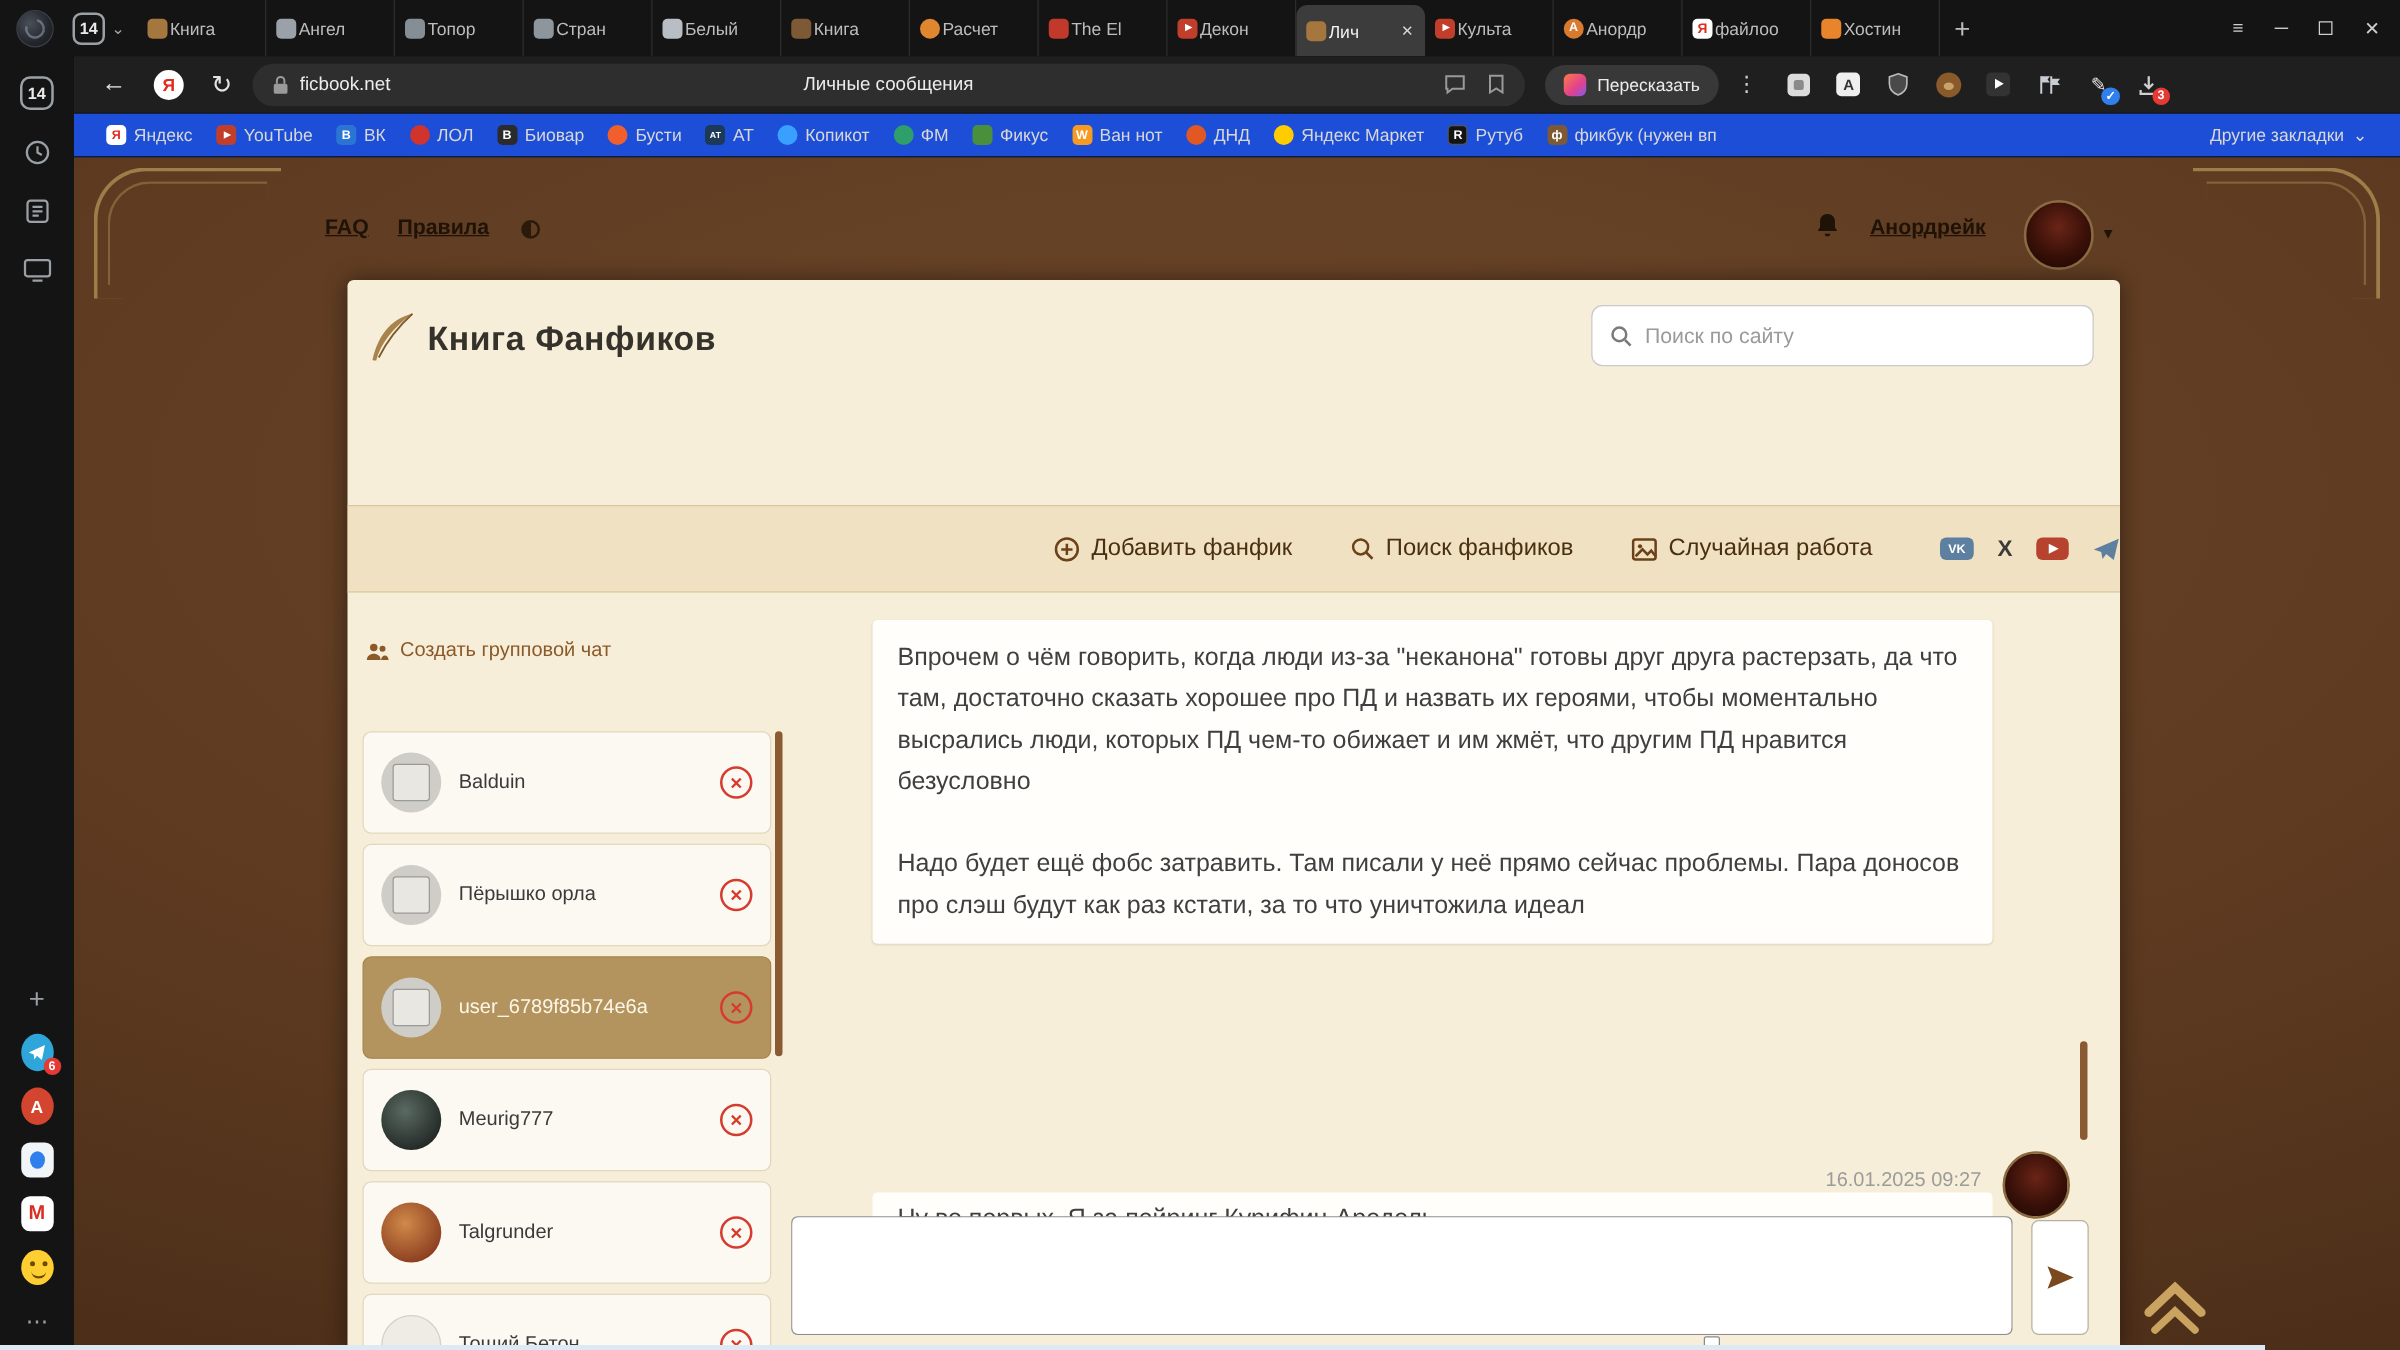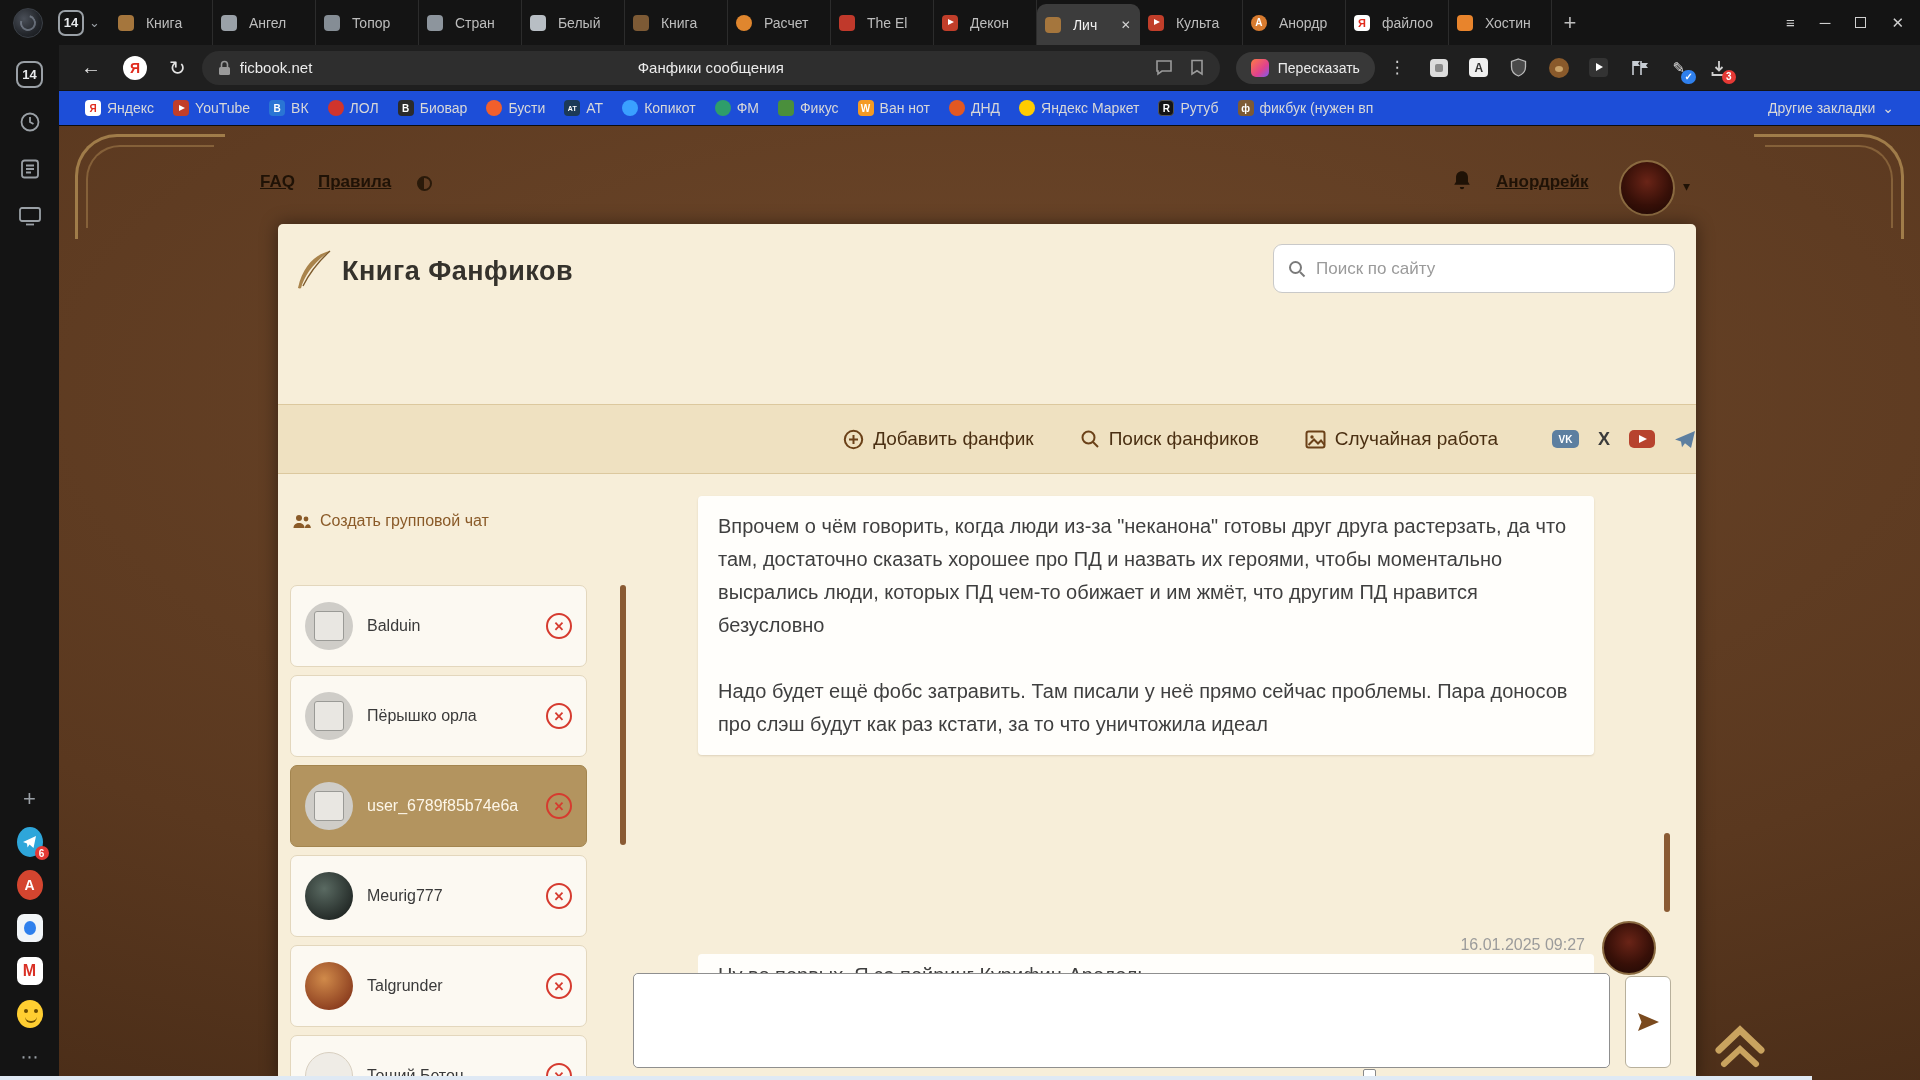--- a/index.html
+++ b/index.html
@@ -13,21 +13,21 @@
   .browser-logo{width:30px;height:30px;border-radius:50%;margin-left:13px;flex:none;
     background:radial-gradient(circle at 35% 35%,#4a4f58,#23262b 60%,#15171a);
     border:1px solid #3a3f46;position:relative}
   .browser-logo::after{content:"";position:absolute;inset:6px;border-radius:50%;
     border:2px solid rgba(160,170,185,.5);border-top-color:transparent;transform:rotate(-30deg)}
   .tab-counter{display:flex;align-items:center;gap:5px;margin-left:15px;flex:none;cursor:pointer}
   .count-box{min-width:26px;height:26px;border:2px solid #9aa0a6;border-radius:7px;color:#e8eaed;
     font-size:13px;font-weight:bold;display:flex;align-items:center;justify-content:center;padding:0 3px}
   .chevsmall{color:#9aa0a6;font-size:13px;line-height:1}
   .tabs{display:flex;align-items:stretch;height:100%;margin-left:10px;flex:none}
-  .tab{width:103px;display:flex;align-items:center;gap:12px;padding:0 8px;
+  .tab{width:103px;display:flex;align-items:center;gap:2px;padding:0 8px;
     border-right:1px solid #2c2c2c;color:#bdbdbd;font-size:14px;cursor:pointer}
   .tab-title{white-space:nowrap;overflow:hidden;flex:1}
   .tab.active{background:#3c3c3c;border-radius:9px 9px 0 0;color:#f2f2f2;border-right-color:transparent;margin-top:4px;height:41px}
   .tab-close{color:#d6d6d6;font-size:12px}
   .fav{width:16px;height:16px;border-radius:4px;flex:none;display:flex;align-items:center;
     justify-content:center;font-size:10px;font-weight:bold;color:#fff;position:relative}
   .ft0,.ft9{background:#a5763d}.ft1{background:#9aa1a8}.ft2{background:#858d95}
   .ft3{background:#8d959d}.ft4{background:#b8bec4}.ft5{background:#7d5a35}
   .ft6{background:#e0862e;border-radius:50%}.ft7{background:#c0392b}
   .ft11{background:#d87b2f;border-radius:50%}.ft11::after{content:"А"}
@@ -175,21 +175,21 @@
     border-top:4.5px solid transparent;border-bottom:4.5px solid transparent}
 
   
   .create-group{position:absolute;left:14px;top:288px;display:flex;align-items:center;gap:8px;
     font-size:16px;color:#8a5a28;cursor:pointer}
   .chat-search{position:absolute;left:12px;top:315px;width:327px;height:38px;background:#fff;
     border:1px solid #c6bda6;border-radius:5px;display:flex;align-items:center;padding:0 12px}
   .chat-search input{border:none;outline:none;width:100%;font-size:16px;color:#333;
     font-family:"Liberation Sans",sans-serif;background:transparent}
   .chat-search input::placeholder{color:#9a9a9a}
-  .chat-item{position:absolute;left:12px;width:297px;height:82px;background:#fcf9f2;
+  .chat-item{position:absolute;left:12px;width:327px;height:82px;background:#fcf9f2;
     border:1px solid #e3d7bd;border-radius:7px;display:flex;align-items:center;padding:0 14px;
     gap:14px;cursor:pointer}
   .chat-item.selected{background:#b3945f;border-color:#a3854f}
   .chat-name{font-size:16px;color:#3a3a3a;flex:1;white-space:nowrap;overflow:hidden}
   .chat-item.selected .chat-name{color:#fdf6e8}
   .avatar{width:48px;height:48px;border-radius:50%;flex:none;position:relative}
   .av-sketch{background:#cfcdc8}
   .av-sketch::after{content:"";position:absolute;inset:9px;background:#e9e7e2;border:1px solid #9a9a96;border-radius:3px}
   .av-dark{background:radial-gradient(circle at 40% 35%,#5a6a62,#232a27 75%)}
   .av-orange{background:radial-gradient(circle at 40% 35%,#d08a4a,#8a3c1e 78%)}
@@ -310,21 +310,21 @@
     <span class="ya-circle">Я</span>
     <span class="nav-ico">↻</span>
     <div class="urlpill">
       <span class="lock-ico">
         <svg width="13" height="16" viewBox="0 0 13 16">
             <rect x="1" y="7" width="11" height="8" rx="1.5" fill="#9a9a9a"></rect>
             <path d="M3.5 7V4.5a3 3 0 0 1 6 0V7" fill="none" stroke="#9a9a9a" stroke-width="1.6"></path>
           </svg>
       </span>
       <span class="url-text">ficbook.net</span>
-      <span class="pill-title">Фанфики сообщения</span>
+      <span class="pill-title">Личные сообщения</span>
       <span class="pill-right">
         <svg width="18" height="17" viewBox="0 0 18 17">
             <path d="M2 2h14v10H7l-4 3v-3H2z" fill="none" stroke="#9a9a9a" stroke-width="1.6"></path>
           </svg>
         <svg width="14" height="17" viewBox="0 0 14 17">
             <path d="M2 1.5h10V15l-5-3.2L2 15z" fill="none" stroke="#9a9a9a" stroke-width="1.6"></path>
           </svg>
       </span>
     </div>
     <div class="retell">

